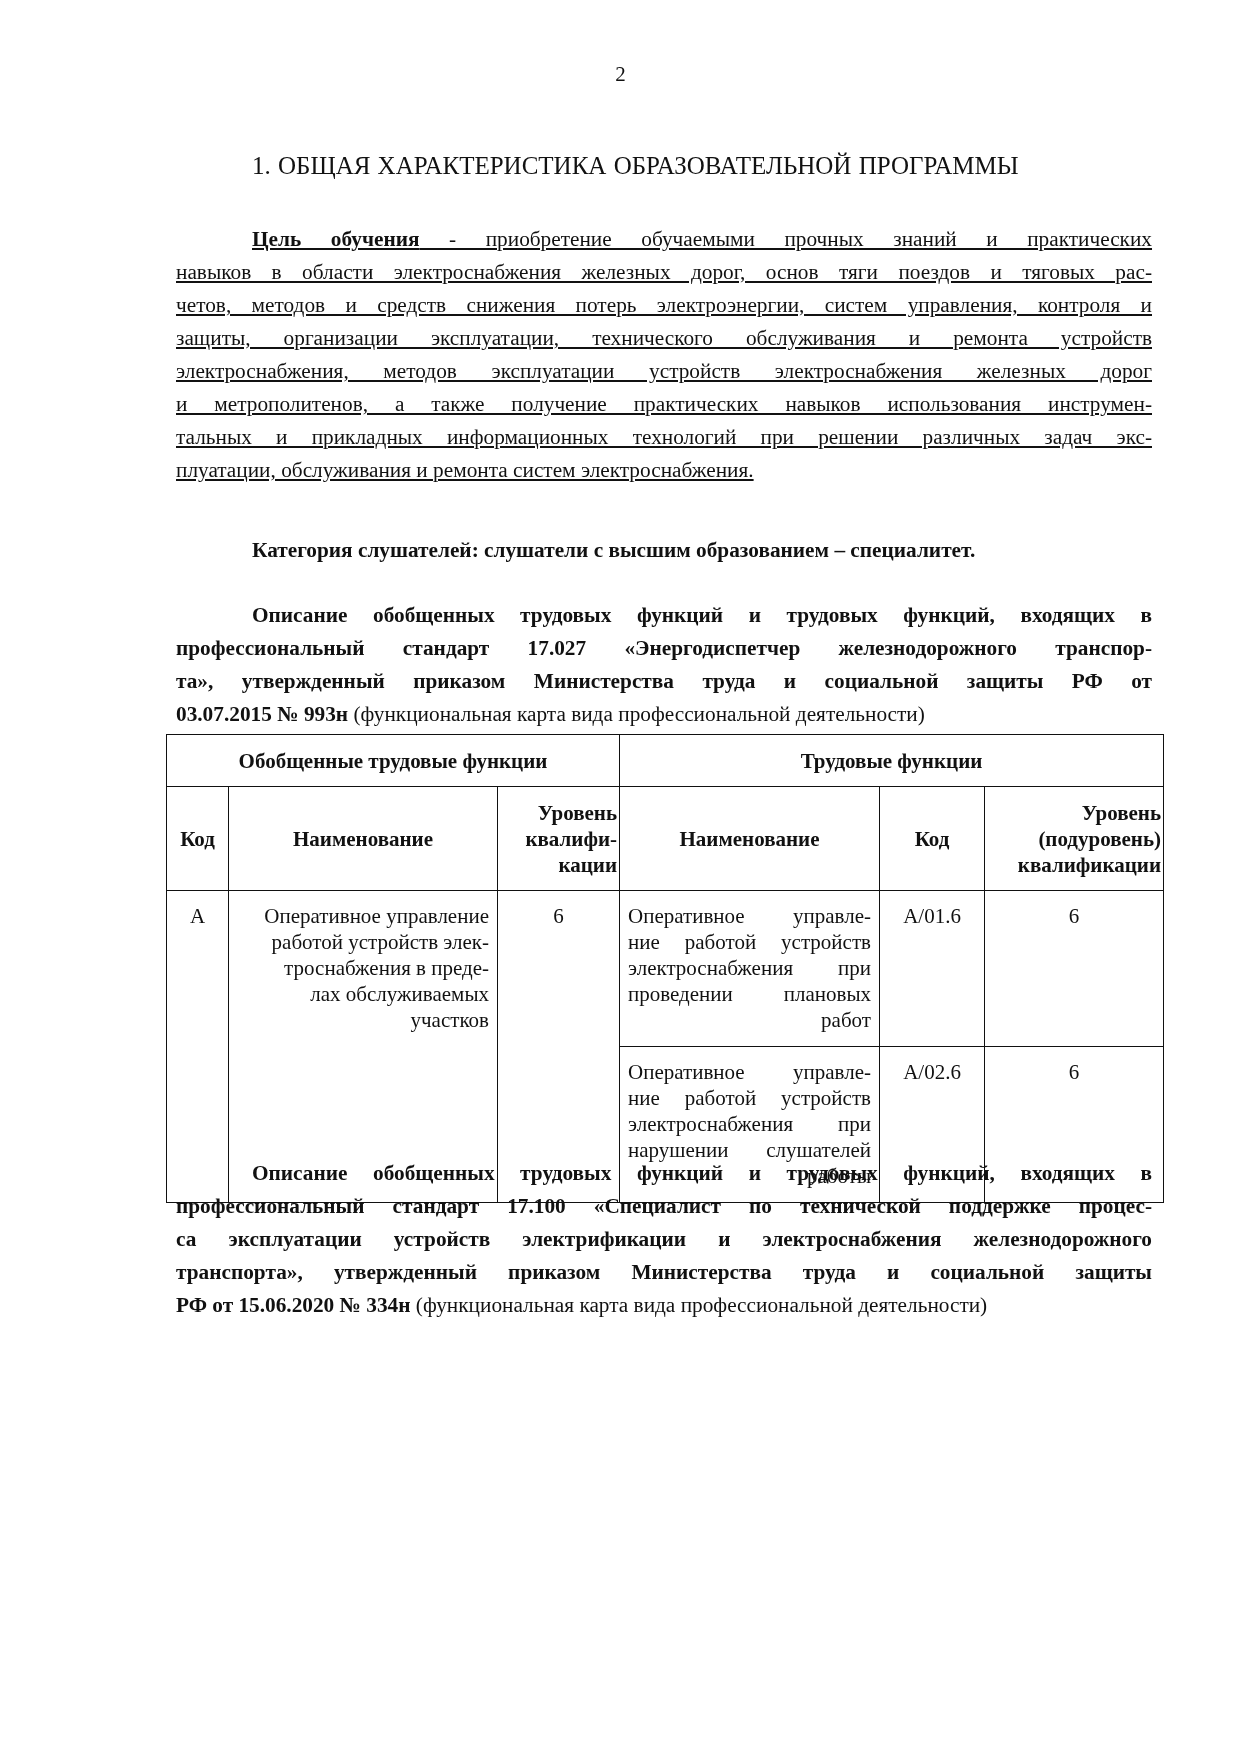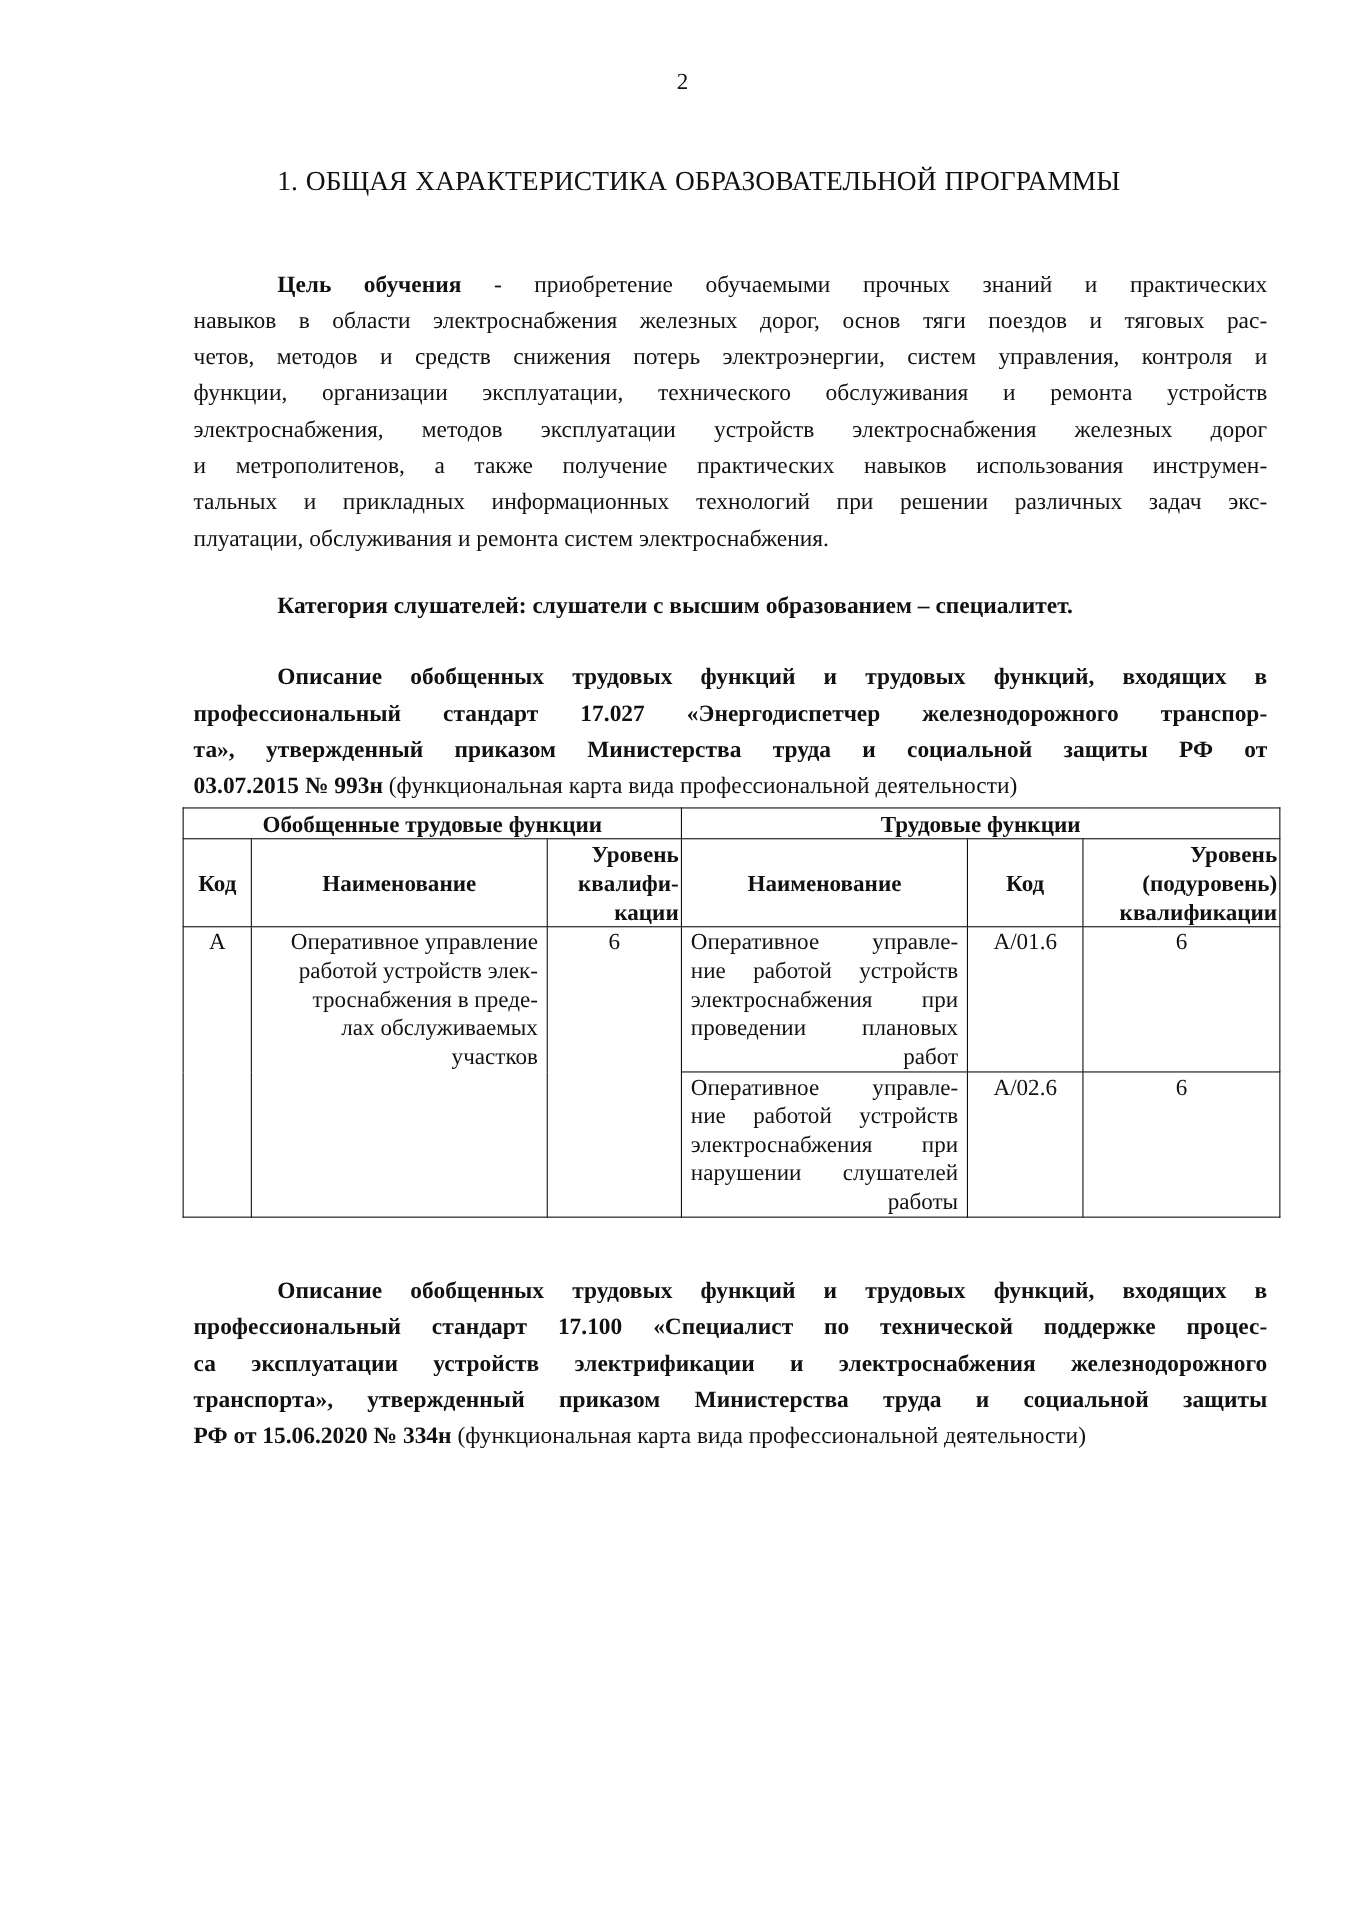--- a/index.html
+++ b/index.html
@@ -4,51 +4,51 @@
 <style>
   html, body { margin: 0; padding: 0; background: #ffffff; }
   body { width: 1241px; height: 1754px; position: relative; overflow: hidden;
          font-family: "Liberation Serif", "DejaVu Serif", serif; color: #111; }
   .abs { position: absolute; }
   .page-num { left: 0; width: 1241px; top: 62px; text-align: center; font-size: 21px; }
   .title { left: 252px; top: 152px; font-size: 25px; font-weight: normal; white-space: nowrap; word-spacing: 1px; }
   .para { left: 176px; width: 976px; font-size: 21.3px; line-height: 33px; text-align: justify; }
   .para .indent { display: inline-block; width: 76px; }
   .b { font-weight: bold; }
-  .p1 { top: 242px; }
+  .p1 { top: 223px; text-decoration: underline; }
   .p2 { top: 534px; }
   .p3 { top: 599px; }
   .p4 { top: 1157px; }
   .line { display: block; text-align: justify; text-align-last: justify; white-space: nowrap; }
   .line.last { text-align-last: left; }
 
   table.funcs { position: absolute; left: 166px; top: 734px; width: 997px;
                 border-collapse: collapse; font-size: 21px; table-layout: fixed; }
-  table.funcs td, table.funcs th { border: 1.6px solid #111; vertical-align: top; padding: 0 8px; line-height: 26px; }
+  table.funcs td, table.funcs th { border: 1.6px solid #111; vertical-align: top; padding: 12px 8px; line-height: 26px; }
   table.funcs th { font-weight: bold; text-align: center; vertical-align: middle; }
   .grp th { height: 27px; line-height: 26px; }
   .hdr th { height: 79px; }
   .c { text-align: center; }
   .cell-lines span { display: block; text-align: right; }
   .cell-lines span.jl-line { text-align: justify; text-align-last: justify; }
   .r1 td { height: 131px; }
   .r2 td { height: 131px; }
 </style>
 </head>
 <body>
 
 <div class="abs page-num">2</div>
 
 <div class="abs title">1. ОБЩАЯ ХАРАКТЕРИСТИКА  ОБРАЗОВАТЕЛЬНОЙ  ПРОГРАММЫ</div>
 
 <div class="abs para p1">
   <span class="line"><span class="indent"></span><span class="b">Цель обучения</span><span> - приобретение обучаемыми прочных знаний и практических</span></span>
   <span class="line">навыков в области  электроснабжения железных дорог, основ тяги поездов и тяговых рас-</span>
   <span class="line">четов, методов и средств снижения потерь электроэнергии, систем управления, контроля и</span>
-  <span class="line">функции, организации эксплуатации, технического обслуживания и ремонта устройств</span>
+  <span class="line">защиты, организации эксплуатации, технического обслуживания и ремонта устройств</span>
   <span class="line">электроснабжения, методов эксплуатации устройств электроснабжения железных дорог</span>
   <span class="line">и метрополитенов, а также получение практических навыков использования инструмен-</span>
   <span class="line">тальных и прикладных информационных технологий при решении различных задач экс-</span>
   <span class="line last">плуатации,  обслуживания и ремонта систем электроснабжения.</span>
 </div>
 
 <div class="abs para p2 b">
   <span class="indent"></span><span>Категория слушателей: слушатели с высшим образованием – специалитет.</span>
 </div>
 

